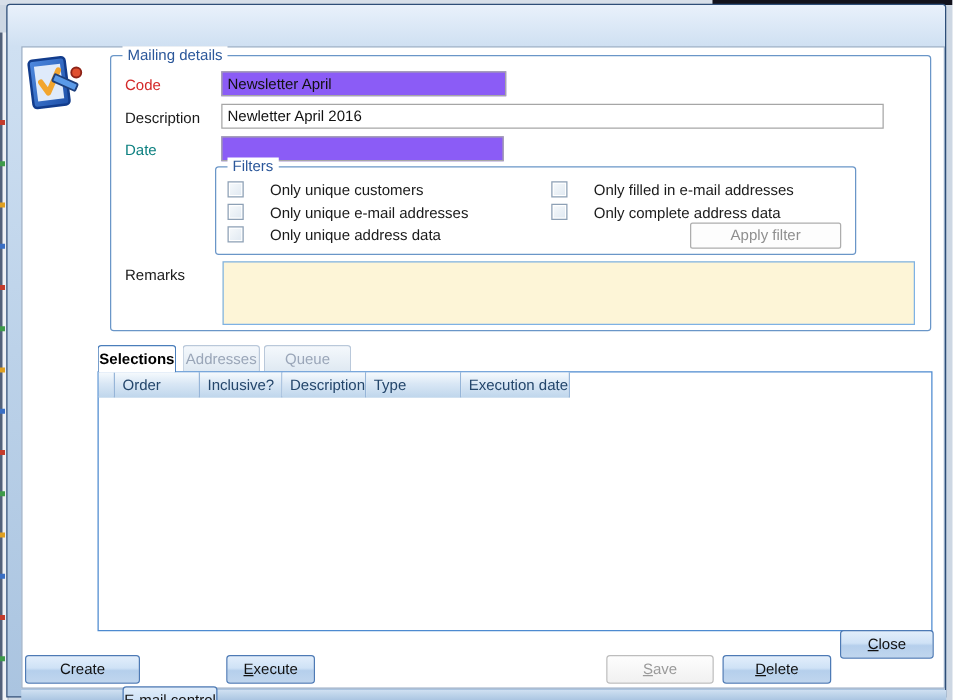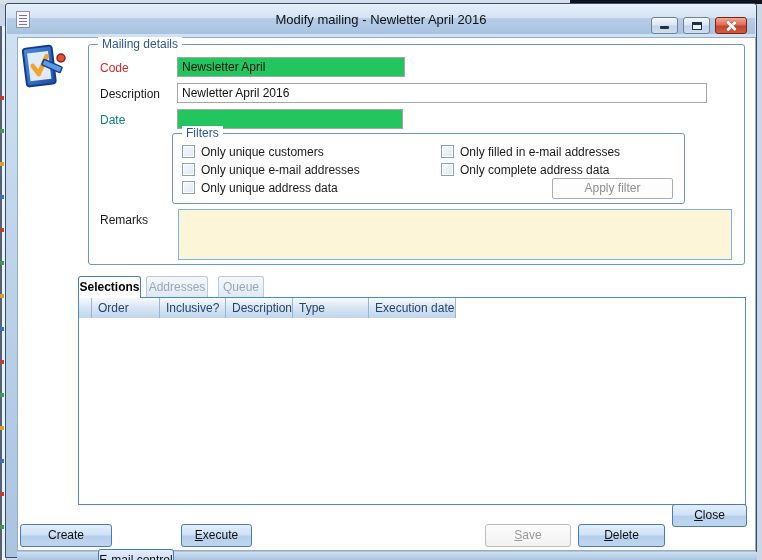--- a/index.html
+++ b/index.html
@@ -45,26 +45,26 @@
 
   
   .abs { position:absolute; }
   .groupbox { position:absolute; border:1px solid #6a96c8; border-radius:3px; }
   .groupbox-label { position:absolute; top:-8px; left:9px; background:#fff; padding:0 4px; color:#2b579a; }
 
   .fld-label { position:absolute; left:100px; }
   .lbl-code { color:#d42a2a; }
   .lbl-date { color:#0d8080; }
   .tbox { position:absolute; height:20px; border:1px solid #a6a6a6; padding:2px 4px; line-height:15px; color:#111; background:#fff; }
-  .tbox.disabled { background:#22c55e; }
+  .tbox.disabled { background:#8b5cf6; }
   .remarks-box { position:absolute; left:178px; top:209px; width:554px; height:51px; background:#fdf5d7; border:1px solid #7eb2e4; }
 
   .checkrow { position:absolute; height:14px; }
   .checkbox { position:absolute; left:0; top:0; width:13px; height:13px; border:1px solid #8da0b5; background:linear-gradient(135deg,#f7fafc 0%,#dfe8f1 100%); box-shadow:inset 0 0 0 1px #fff; }
-  .checklabel { position:absolute; left:19px; top:0; white-space:nowrap; }
+  .checklabel { position:absolute; left:34px; top:0; white-space:nowrap; }
 
   .btn { position:absolute; height:23px; border:1px solid #4d7ab5; border-radius:3px; text-align:center; line-height:21px; color:#111; cursor:default;
     background:linear-gradient(180deg,#e2eefb 0%,#cfe2f6 45%,#b5cfec 55%,#c0d6ee 100%); }
   .btn.disabled { border-color:#bdbdbd; color:#9a9a9a; background:linear-gradient(180deg,#fdfdfd,#f1f1f1); }
   .btn-apply { position:absolute; left:552px; top:178px; width:121px; height:21px; border:1px solid #adadad; background:#fdfdfd; color:#8f8f8f; text-align:center; line-height:19px; border-radius:2px; }
 
   
   .tab { position:absolute; top:276px; height:21px; border:1px solid #b9c8da; border-bottom:none; border-radius:3px 3px 0 0; text-align:center; line-height:20px; color:#9aa6b8;
     background:linear-gradient(180deg,#f4f8fc,#dfe9f2); }
   .tab.active { border-color:#4a7ebb; background:#fff; color:#000; font-weight:bold; height:22px; z-index:2; }
@@ -94,38 +94,20 @@
     <div class="dash" style="top:301px"></div>
   <div class="dash" style="top:334px"></div>
     <div class="dash" style="top:367px"></div>
   <div class="dash" style="top:400px"></div>
     <div class="dash" style="top:433px"></div>
   <div class="dash" style="top:466px"></div>
     <div class="dash" style="top:499px"></div>
 </div>
 
 <div class="dialog">
-  <div class="titlebar">
-    <span class="titlebar-doc-icon">
-        <i></i>
-        <i></i>
-        <i></i>
-        <i></i>
-      </span>
-    <div class="title-text">Modify mailing - Newletter April 2016</div>
-    <div class="winbtn btn-min">
-        <span class="glyph-min"></span>
-      </div>
-    <div class="winbtn btn-max">
-        <span class="glyph-max"></span>
-      </div>
-    <div class="winbtn btn-close">
-        <span class="glyph-close"></span>
-      </div>
-  </div>
   <div class="client"></div>
   <div class="footer-strip"></div>
 </div>
 
 <svg class="abs" style="left:16px; top:42px;" width="52" height="52" viewBox="0 0 52 52">
   <defs>
     <linearGradient id="tabGrad" x1="0" y1="0" x2="1" y2="1">
       <stop offset="0" stop-color="#4f8ae0"></stop>
         <stop offset="1" stop-color="#1d4fa8"></stop>
     </linearGradient>
@@ -178,21 +160,21 @@
   <span class="checkbox"></span>
   <span class="checklabel">Only complete address data</span>
 </div>
 <div class="btn-apply">Apply filter</div>
 
 <span class="fld-label" style="top:213px;">Remarks</span>
 <div class="remarks-box"></div>
 
 <div class="tab active" style="left:78px; width:63px;">Selections</div>
 <div class="tab" style="left:146px; width:62px;">Addresses</div>
-<div class="tab" style="left:218px; width:46px;">Queue</div>
+<div class="tab" style="left:211px; width:70px;">Queue</div>
 
 <div class="grid">
   <div class="grid-header">
     <div class="gh-cell" style="width:13px; padding-left:0;"></div>
     <div class="gh-cell" style="width:68px;">Order</div>
     <div class="gh-cell" style="width:66px;">Inclusive?</div>
     <div class="gh-cell" style="width:67px;">Description</div>
     <div class="gh-cell" style="width:76px;">Type</div>
     <div class="gh-cell" style="width:87px;">Execution date</div>
   </div>

